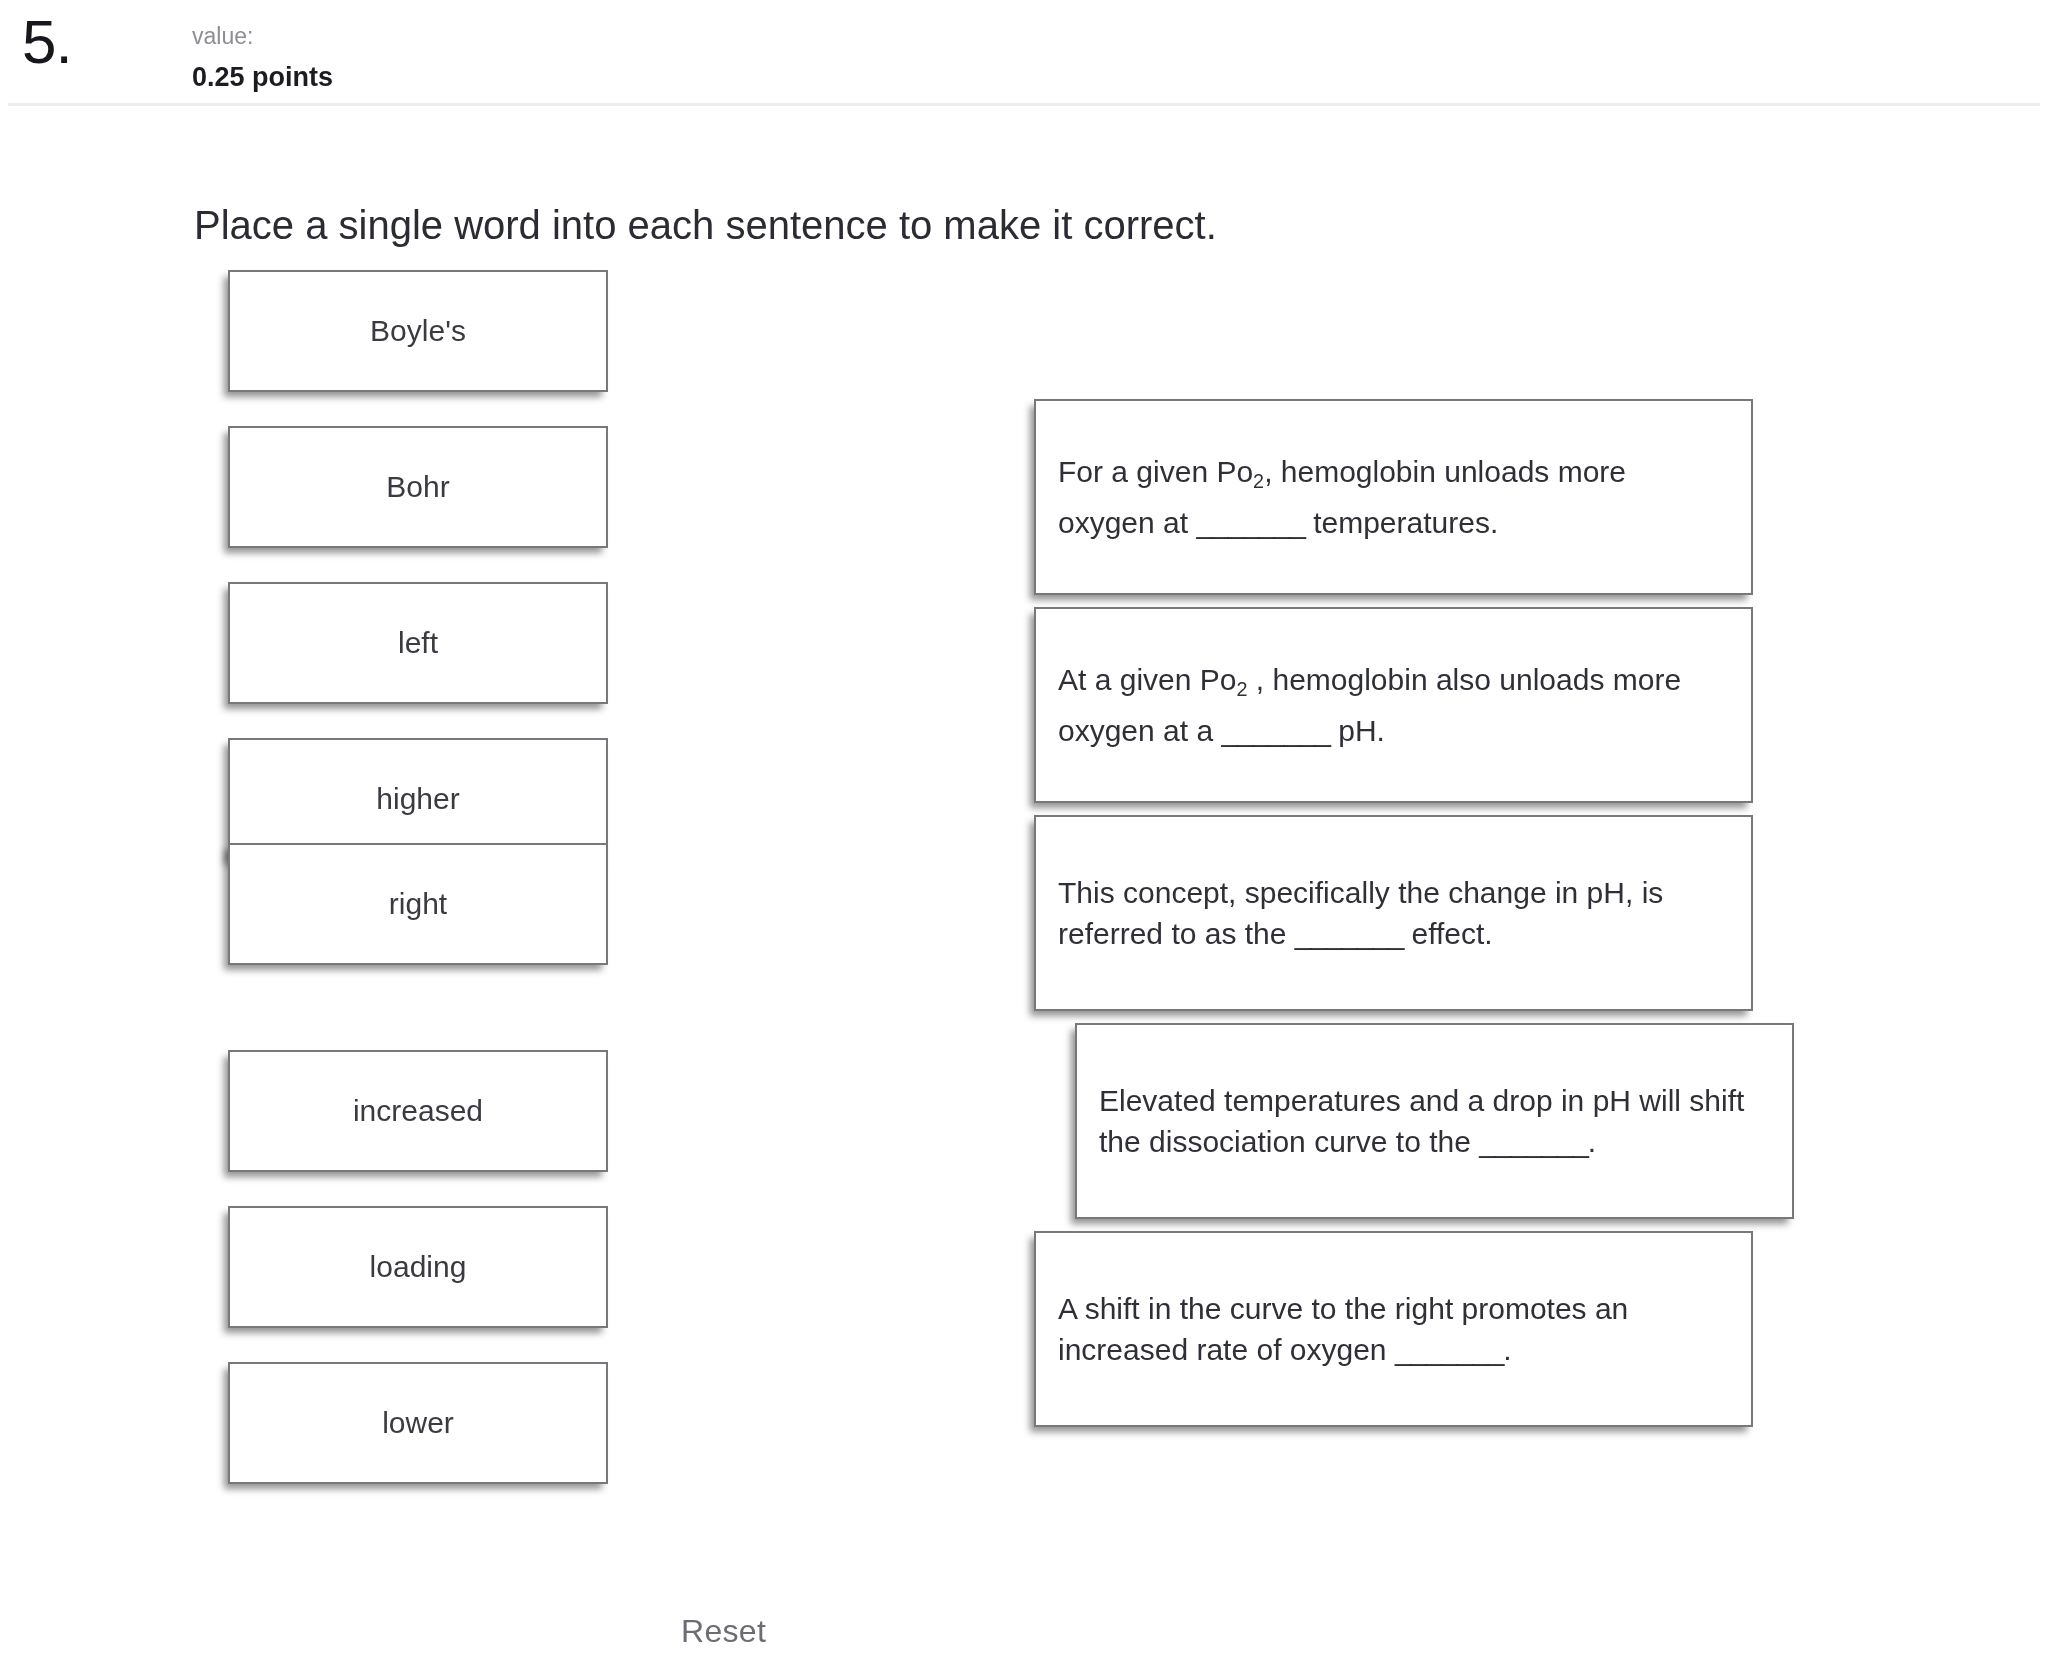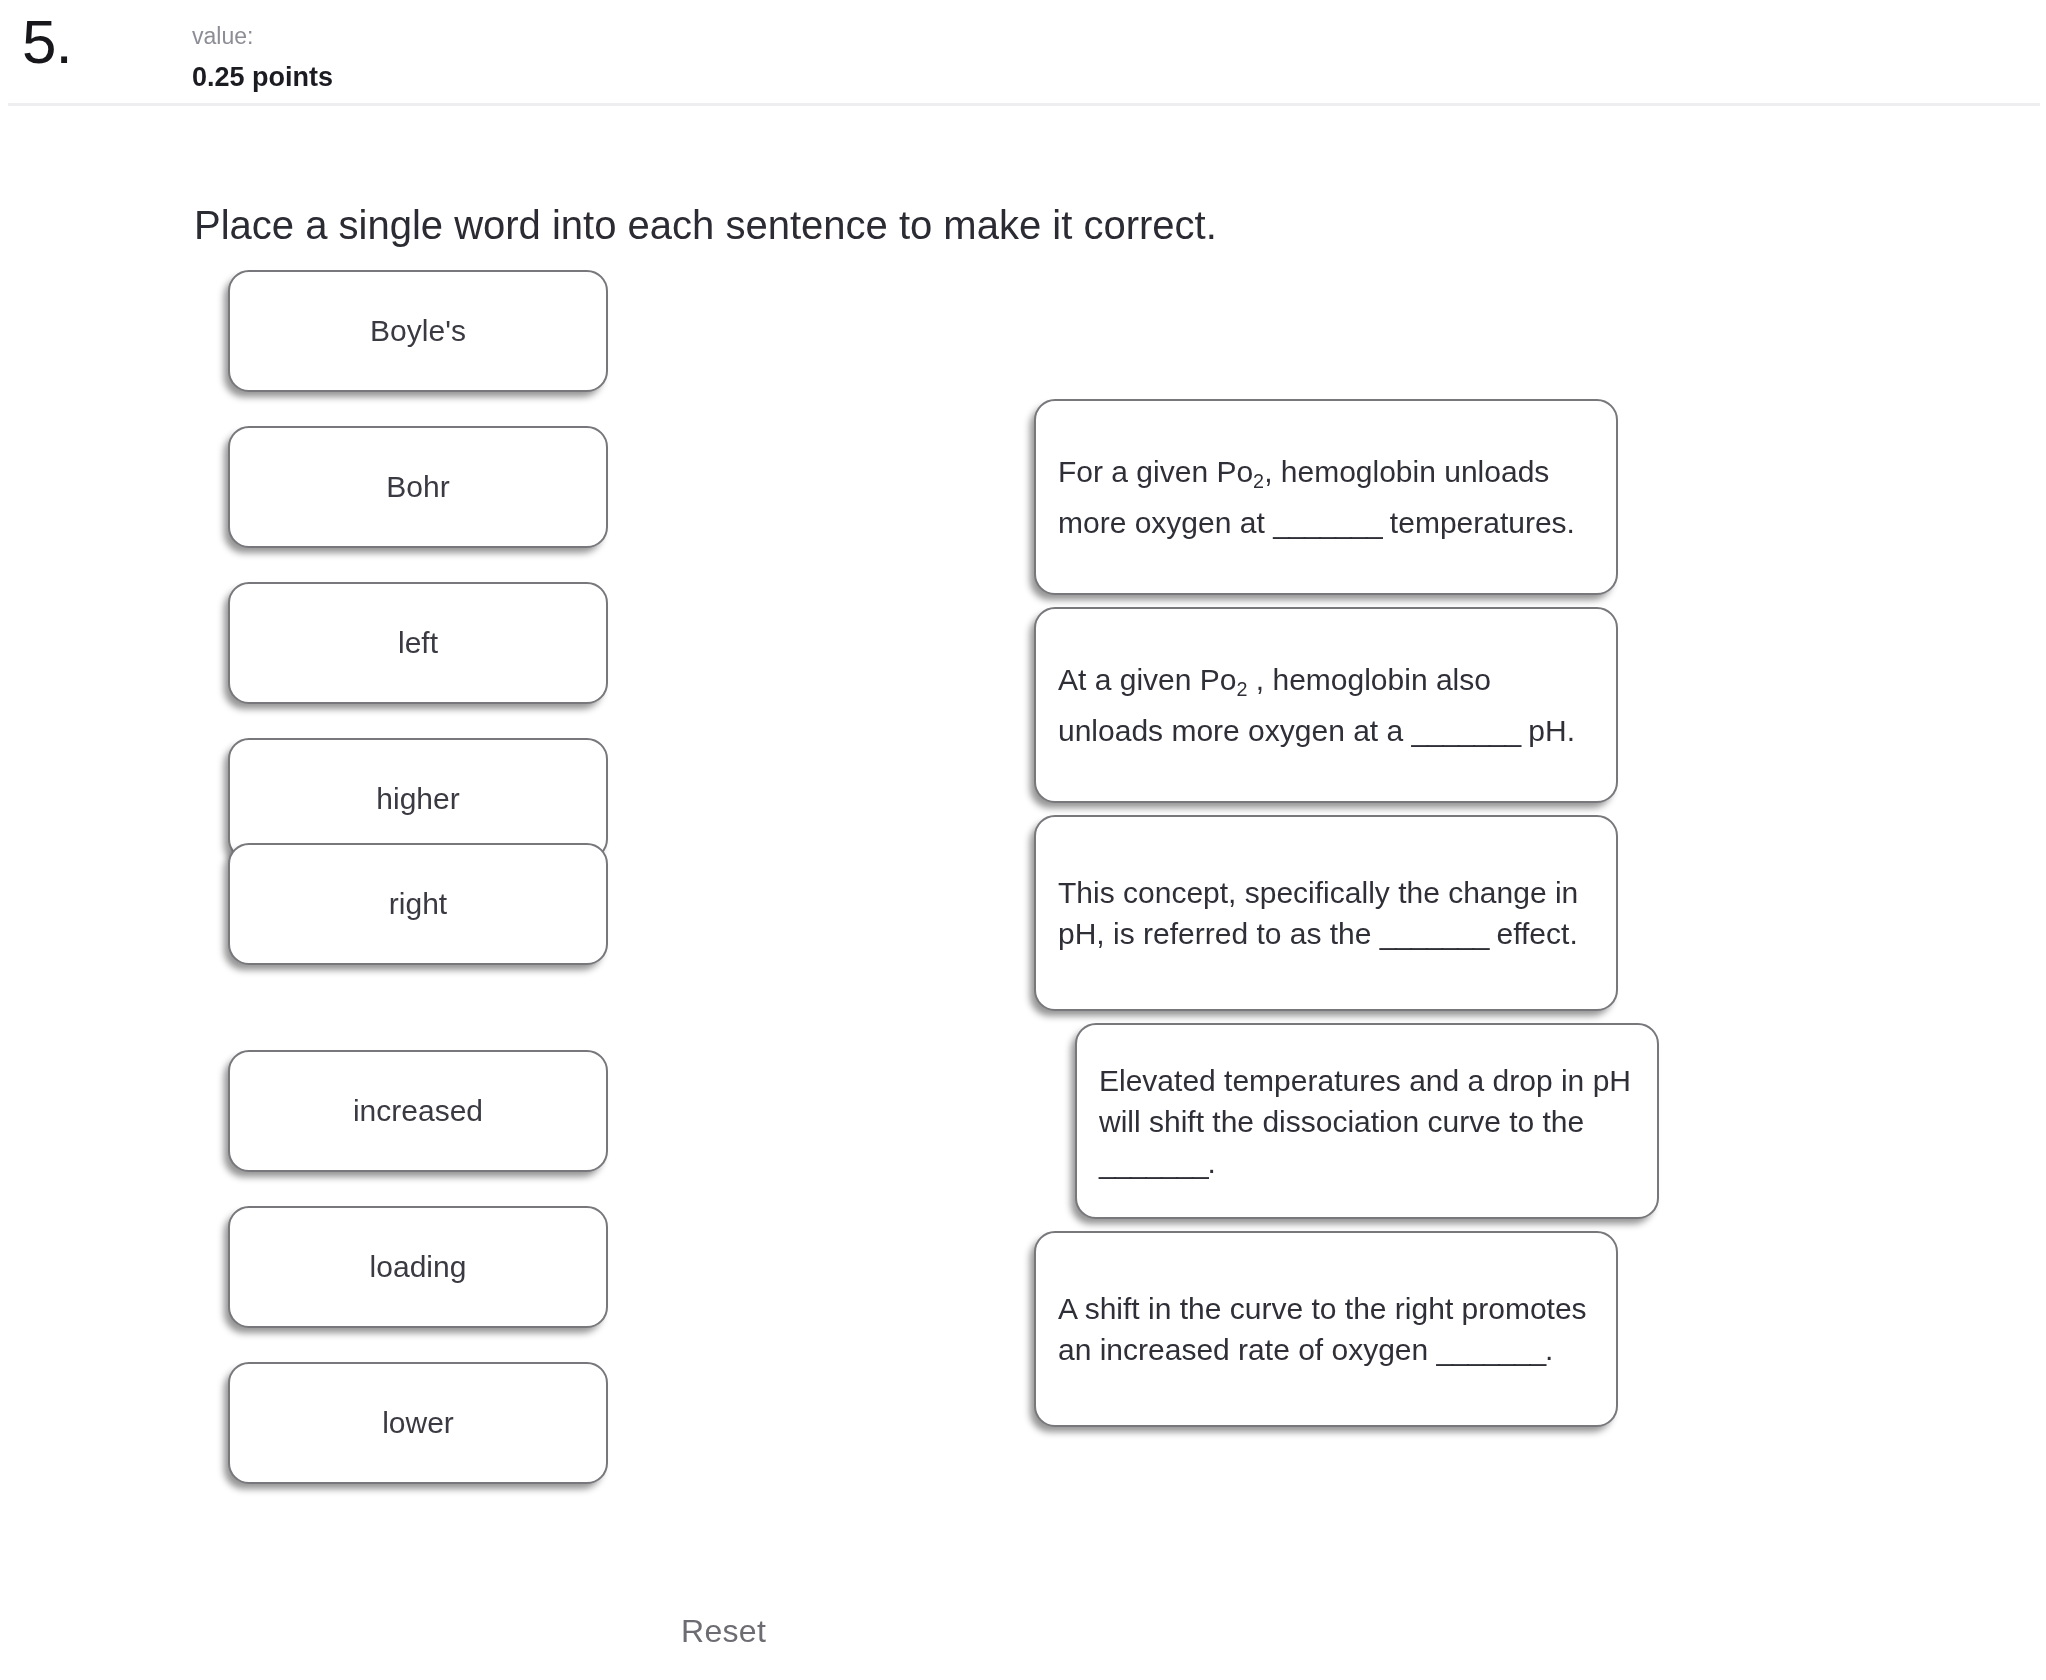--- a/index.html
+++ b/index.html
@@ -71,21 +71,21 @@
     color: #2b2b33;
     white-space: nowrap;
     margin-top: 8px;
   }
 
   
   .card {
     position: absolute;
     background: #ffffff;
     border: 2px solid #77777c;
-    border-radius: 21px;
+    border-radius: 0;
     box-sizing: border-box;
     box-shadow: -5px 6px 7px -1px rgba(0,0,0,0.42);
   }
 
   
   .word-col {
     position: absolute;
     left: 0;
     top: 0;
   }
@@ -101,21 +101,21 @@
     font-size: 30px;
     line-height: 36px;
     color: #3a3a42;
     text-align: center;
     user-select: none;
   }
 
   
   .sentence-card {
     left: 1034px;
-    width: 584px;
+    width: 719px;
     height: 196px;
     display: flex;
     align-items: center;
   }
   .sentence-text {
     padding: 0 22px;
     font-size: 30px;
     line-height: 41px;
     color: #2f2f38;
     width: 100%;

